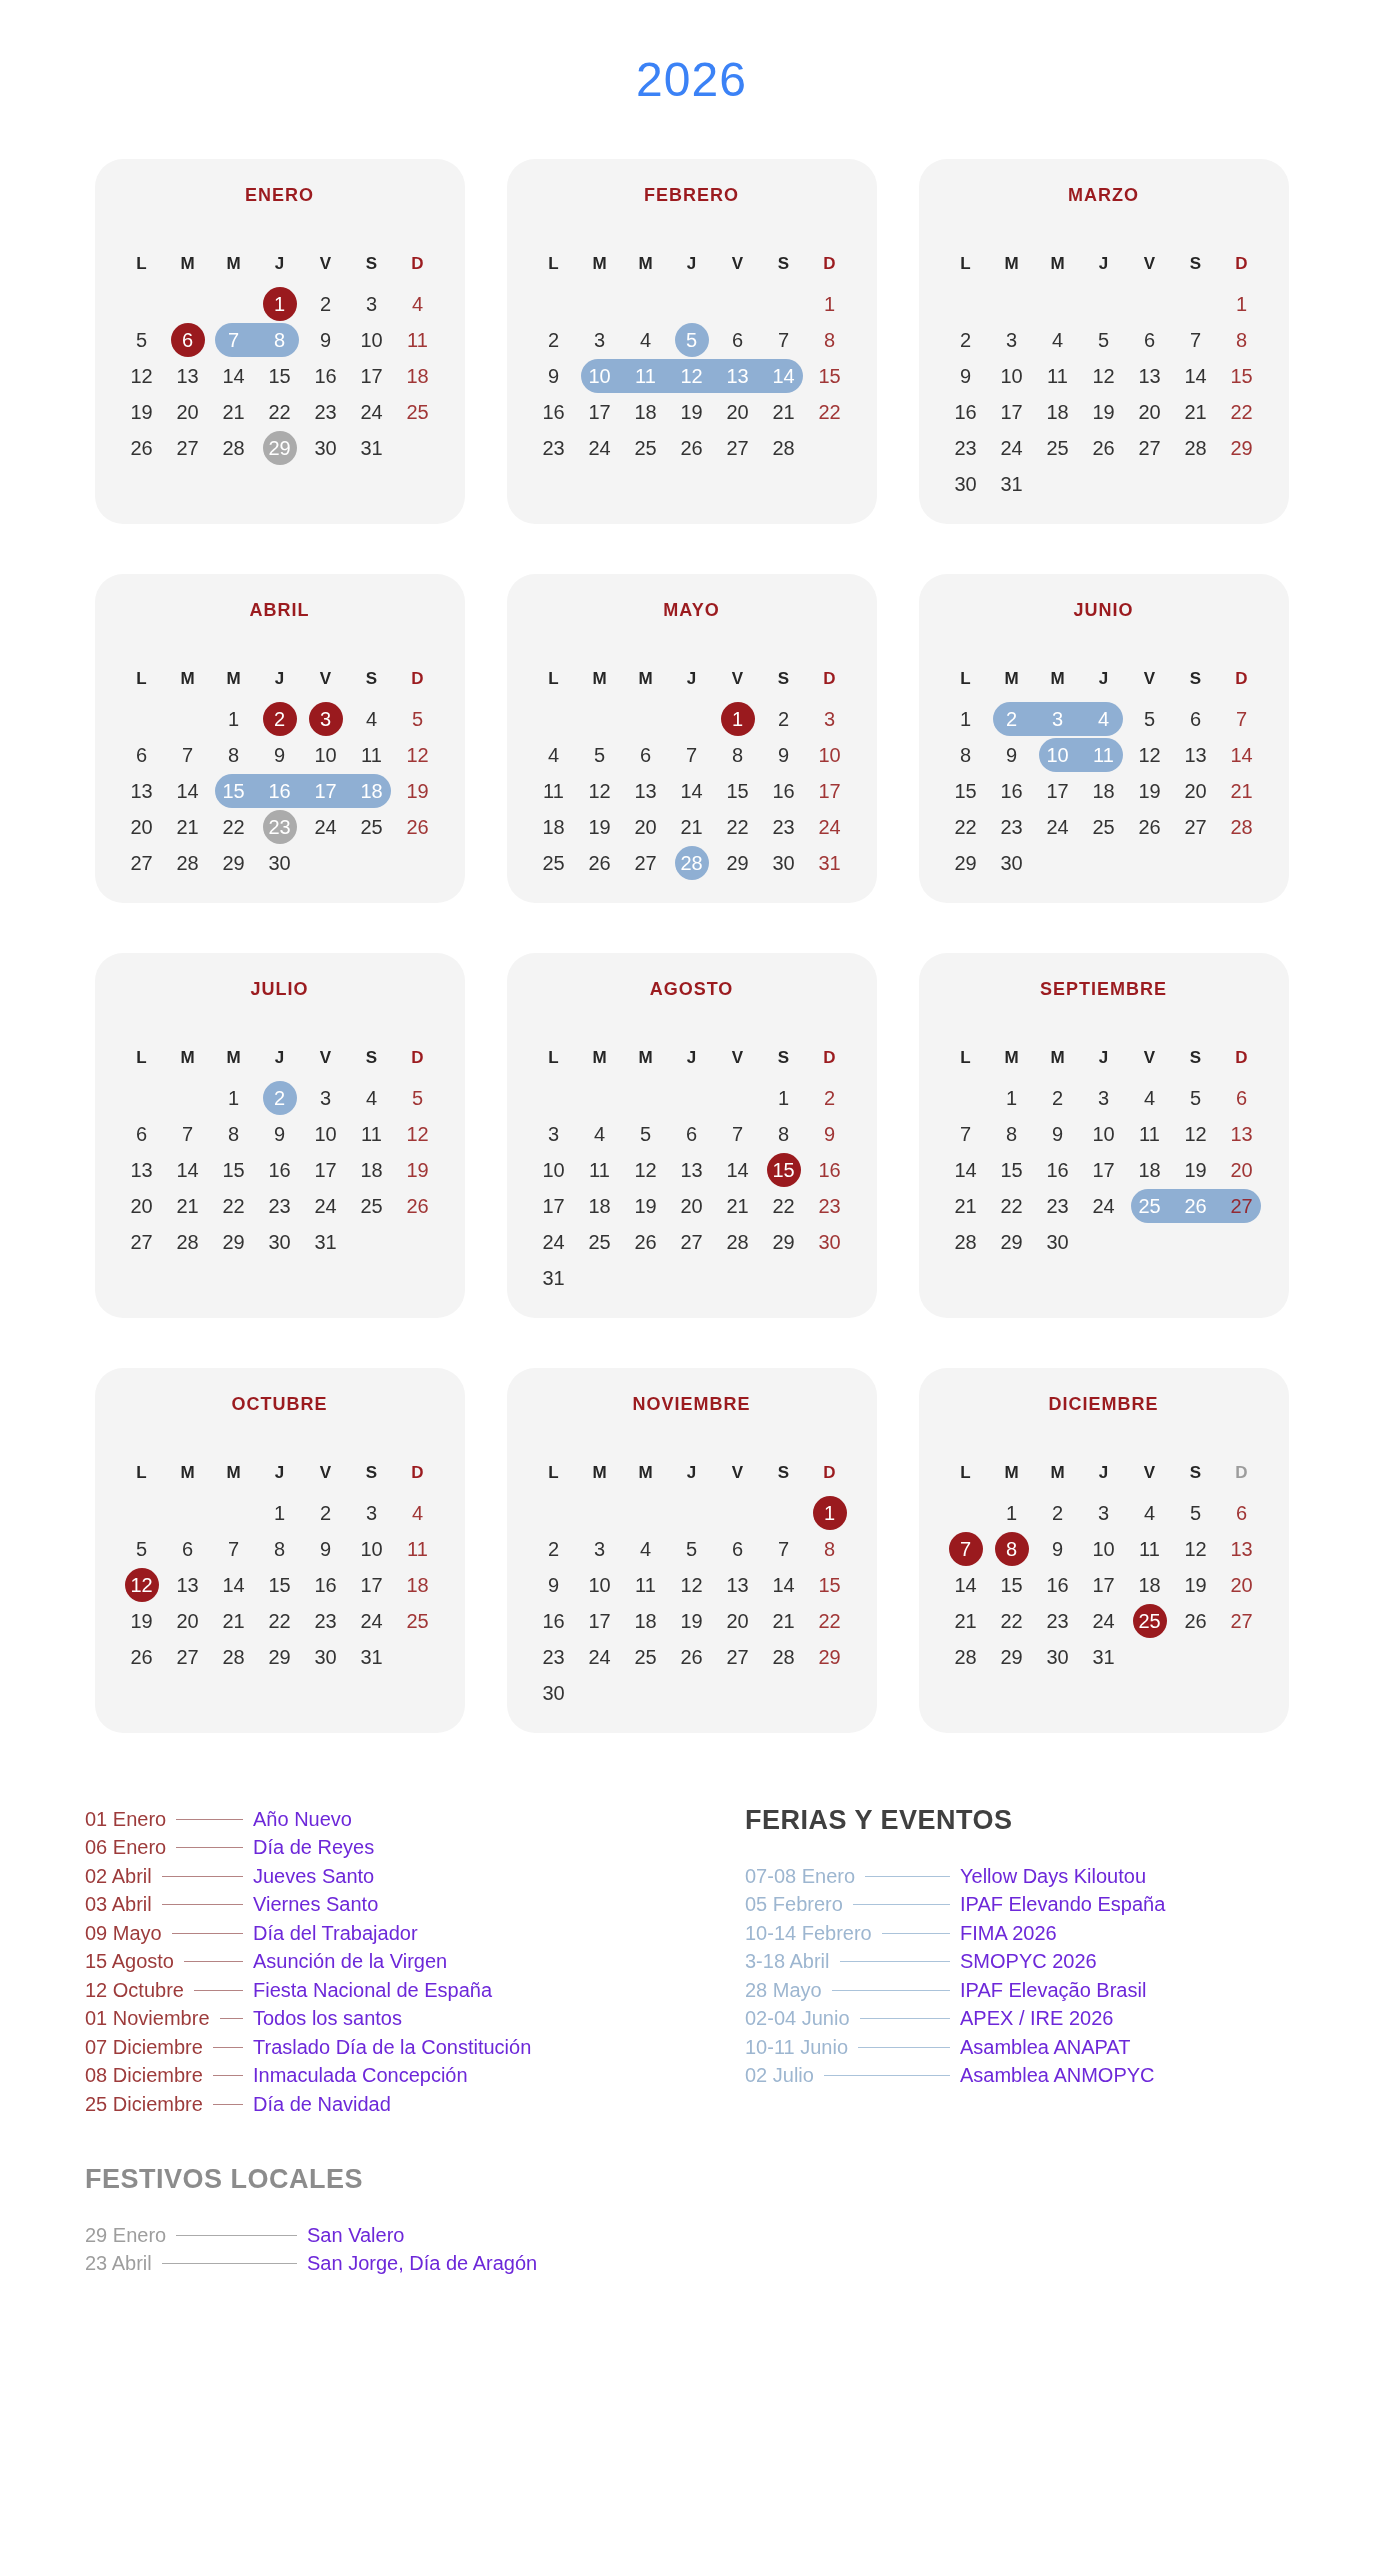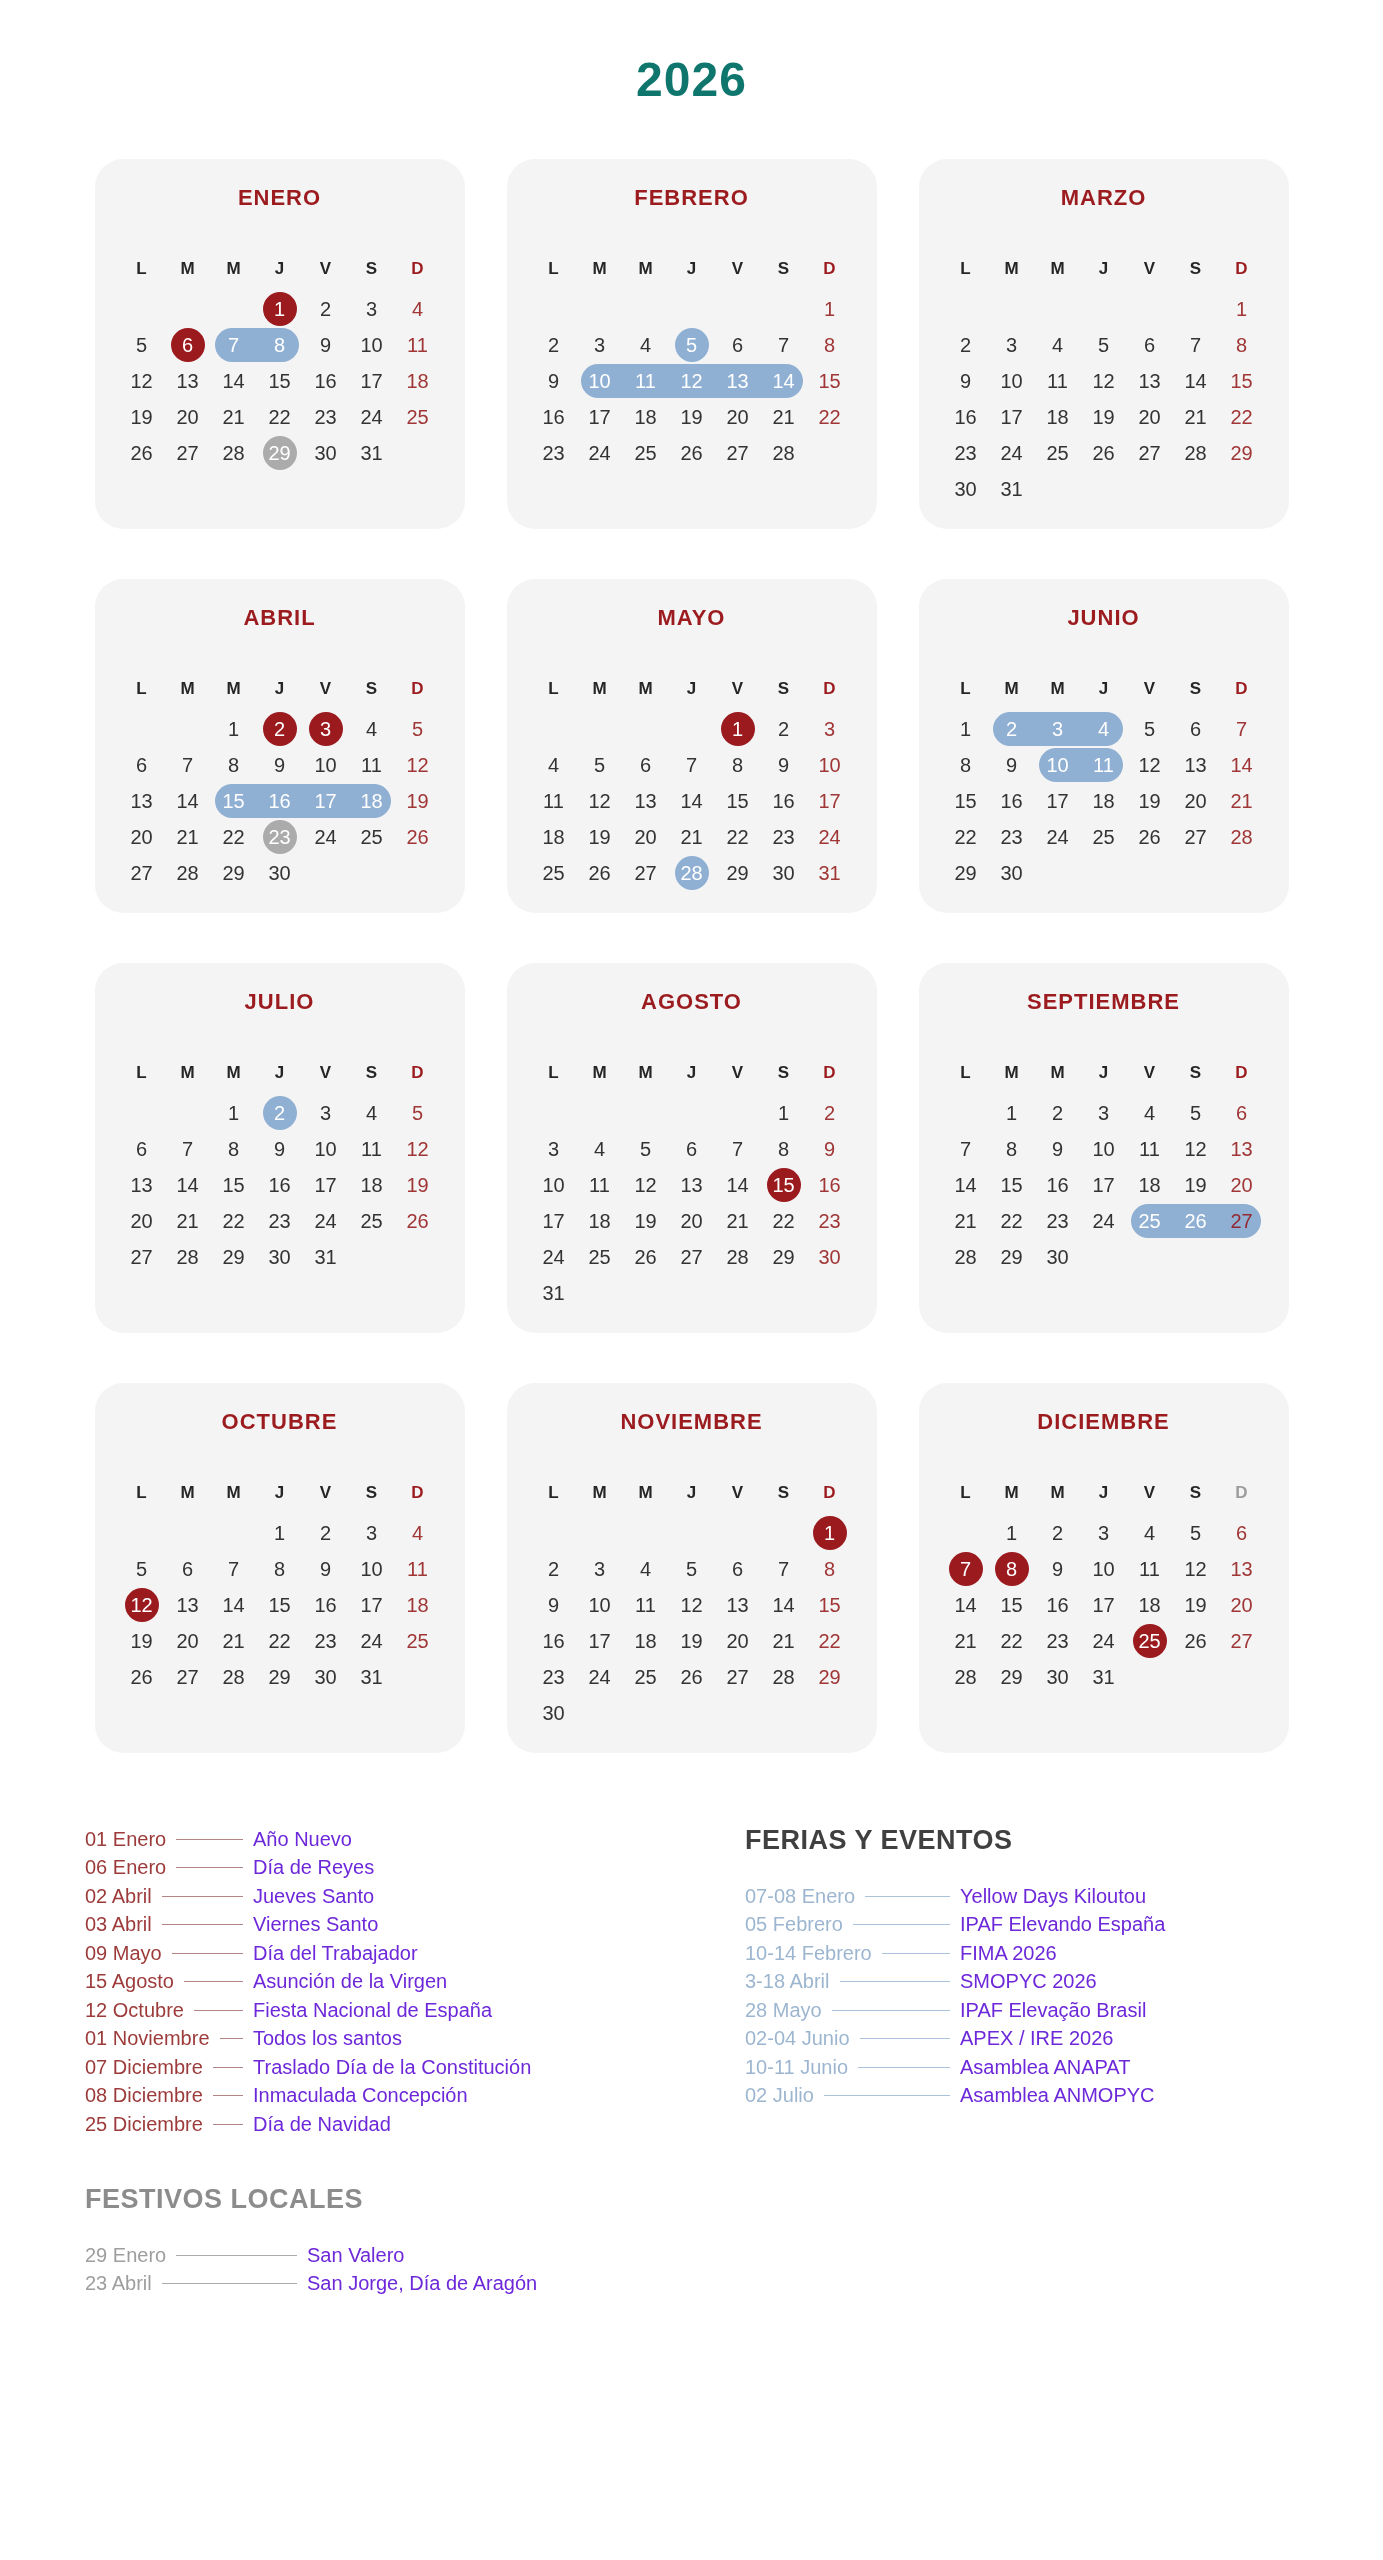--- a/index.html
+++ b/index.html
@@ -2,34 +2,34 @@
 <html><head>
 <meta charset="utf-8">
 <style>
   html,body{margin:0;padding:0;background:#ffffff;}
   .page{
     width:1383px;min-height:2560px;margin:0 auto;background:#ffffff;
     font-family:"Liberation Sans", sans-serif; position:relative; overflow:hidden;
   }
   .year-title{
     margin:52px 0 0 0; text-align:center;
-    font-size:48px; font-weight:700; letter-spacing:1px; color:#0f766e;
+    font-size:48px; font-weight:400; letter-spacing:1px; color:#3b82f6;
   }
   .months-grid{
     margin-top:52px;
     display:grid; grid-template-columns:repeat(3,370px);
     gap:50px 42px; justify-content:center; align-items:stretch;
   }
   .month-card{
     background:#F4F4F4; border-radius:28px; padding:26px 0 22px 0;
     min-height:288px; box-sizing:border-box;
   }
   .month-title{
     margin:0 0 40px 0; text-align:center;
-    font-size:22px; font-weight:800; letter-spacing:1px; color:#9B1B1F;
+    font-size:18px; font-weight:800; letter-spacing:1px; color:#9B1B1F;
   }
   .week-row{display:flex; justify-content:center;}
   .cell{
     width:46px; height:36px; display:flex; align-items:center; justify-content:center;
     font-size:20px; color:#333333; position:relative; z-index:0;
   }
   .wd-row{margin-bottom:4px;}
   .wd{font-weight:700; font-size:17px; color:#262626;}
   .wd-sun{color:#9B1B1F;}
   .wd-gray{color:#9C9C9C;}

